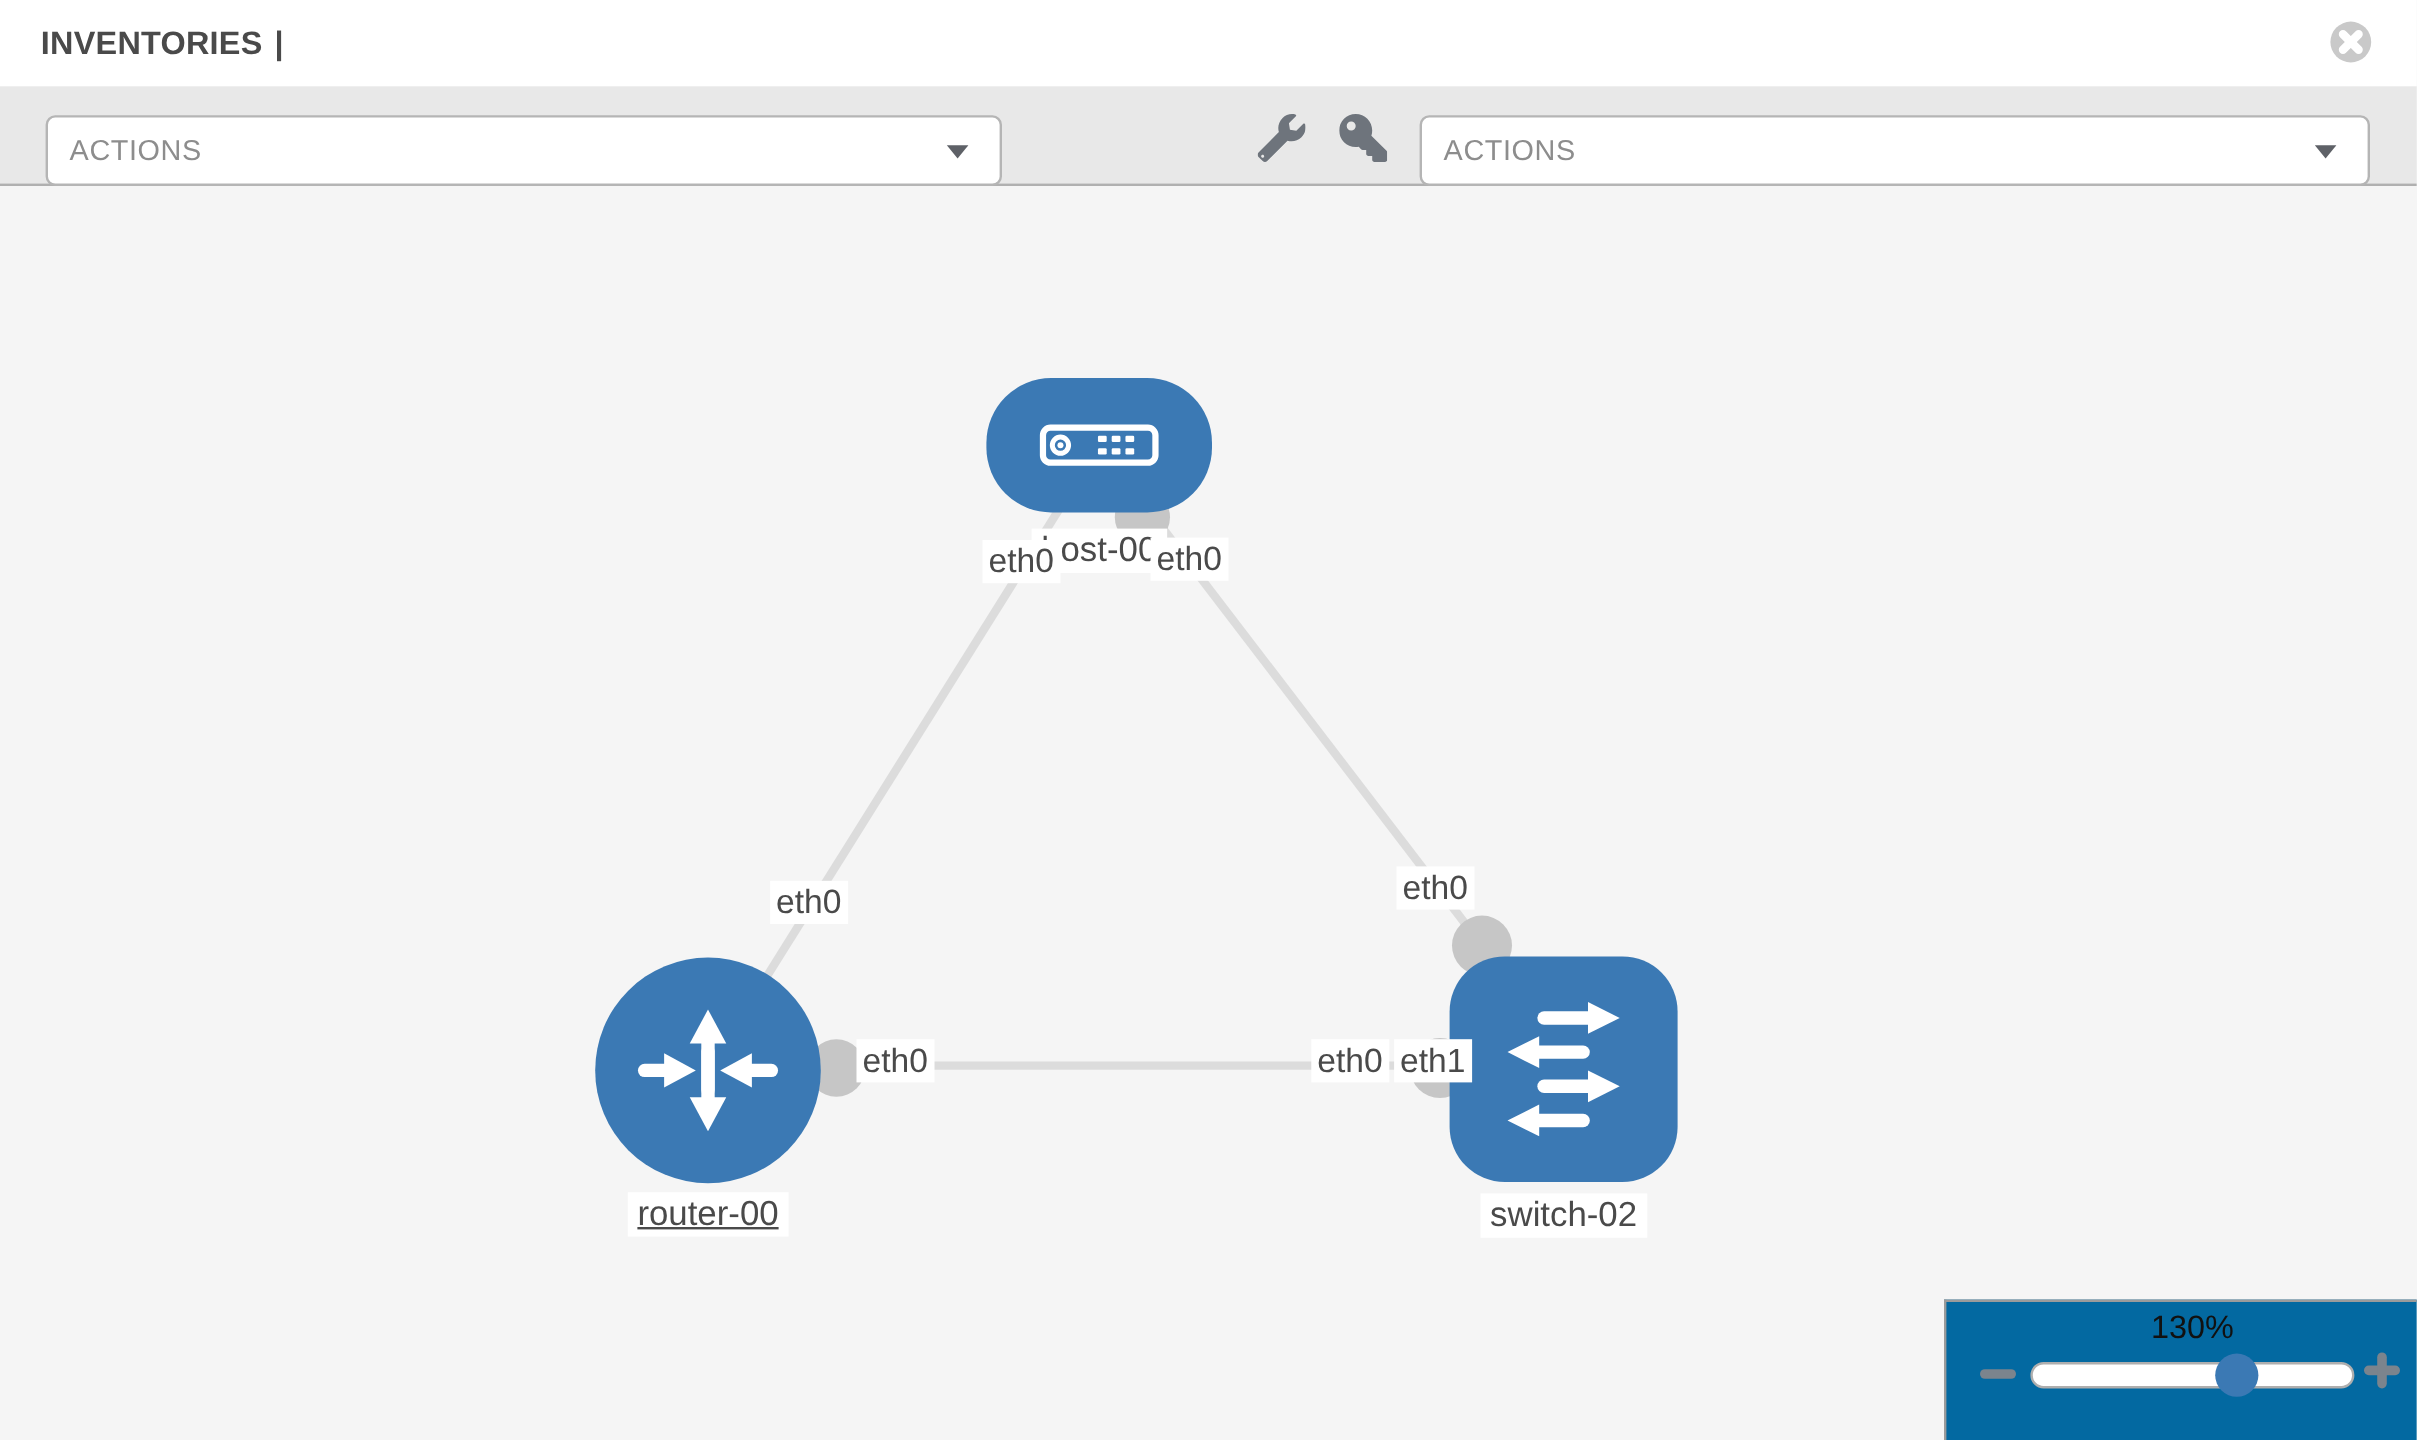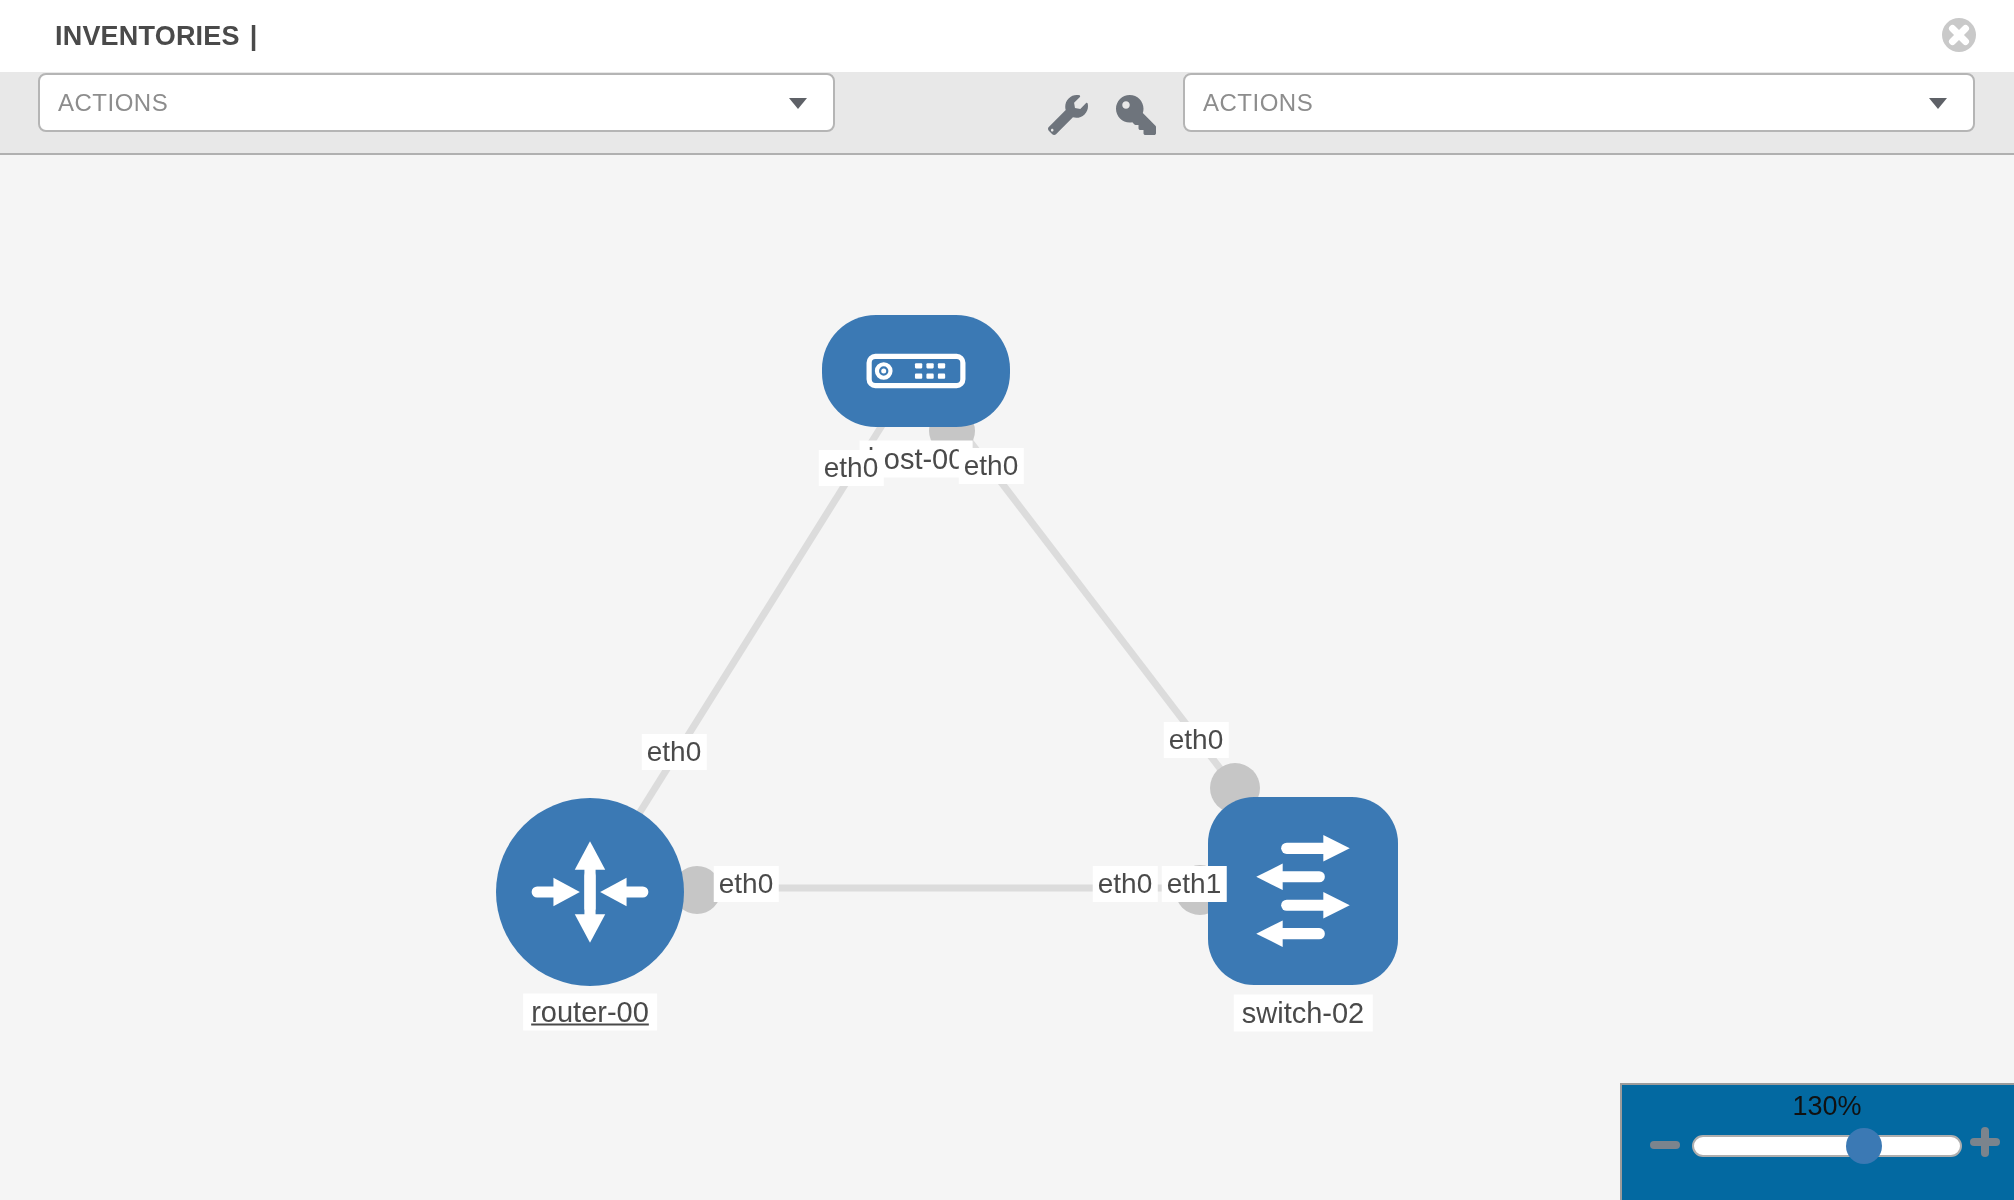--- a/index.html
+++ b/index.html
@@ -7,34 +7,34 @@
     width:2014px;height:1200px;position:relative;overflow:hidden;
     background:#f5f5f5;
     font-family:"Liberation Sans","DejaVu Sans",sans-serif;
   }
   
   .header{
     position:absolute;left:0;top:0;width:2014px;height:72px;
     background:#ffffff;z-index:40;display:flex;align-items:center;
   }
   .title{
-    margin-left:55px;font-size:27px;font-weight:700;color:#4a4a4a;
+    margin-left:34px;font-size:27px;font-weight:700;color:#4a4a4a;
     letter-spacing:0.2px;display:flex;gap:10px;white-space:nowrap;
   }
   .close-btn{
     position:absolute;right:36px;top:16px;width:38px;height:38px;
     border:none;background:transparent;padding:0;cursor:pointer;
   }
   
   .toolbar{
     position:absolute;left:0;top:72px;width:2014px;height:81px;
     background:#e8e8e8;border-bottom:2px solid #b0b0b0;z-index:40;
   }
   .dropdown{
-    position:absolute;top:1px;height:59px;background:#ffffff;
+    position:absolute;top:24px;height:59px;background:#ffffff;
     border:2px solid #b5b5b5;border-radius:8px;box-sizing:border-box;
     display:flex;align-items:center;cursor:pointer;text-align:right;
   }
   .dd-actions{left:38px;width:797px;}
   .dd-search{left:1183px;width:792px;}
   .dd-text{margin-left:18px;font-size:24px;color:#8d8d8d;letter-spacing:0.5px;}
   .caret{
     position:absolute;right:26px;top:50%;margin-top:-5px;
     width:0;height:0;border-left:9px solid transparent;border-right:9px solid transparent;
     border-top:11px solid #5e6167;

